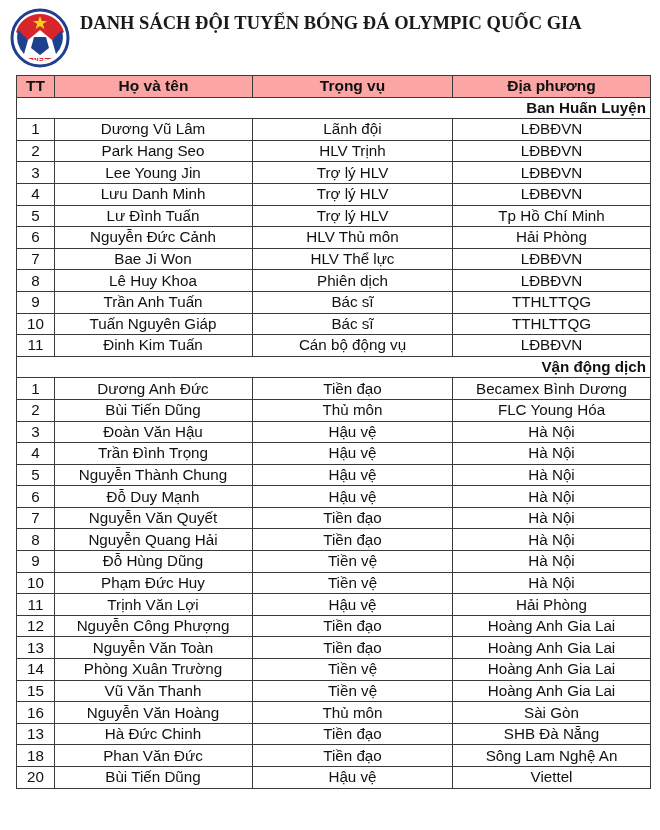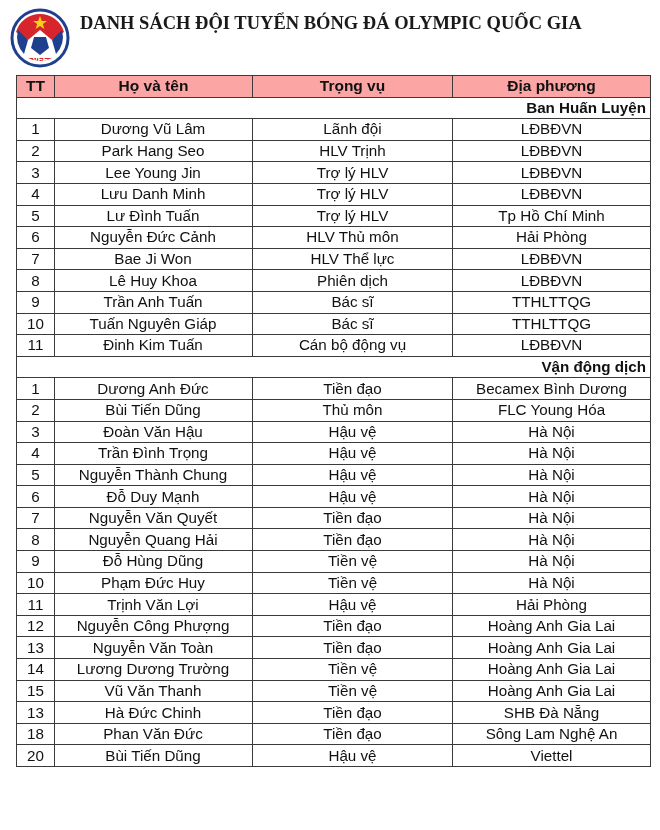--- a/index.html
+++ b/index.html
@@ -194,31 +194,37 @@
         <td class="place">Hoàng Anh Gia Lai</td>
       </tr>
       <tr>
         <td class="tt">13</td>
         <td class="name">Nguyễn Văn Toàn</td>
         <td class="role">Tiền đạo</td>
         <td class="place">Hoàng Anh Gia Lai</td>
       </tr>
       <tr>
         <td class="tt">14</td>
-        <td class="name">Lương Dương Trường</td>
+        <td class="name">Phòng Xuân Trường</td>
         <td class="role">Tiền vệ</td>
         <td class="place">Hoàng Anh Gia Lai</td>
       </tr>
       <tr>
         <td class="tt">15</td>
         <td class="name">Vũ Văn Thanh</td>
         <td class="role">Tiền vệ</td>
         <td class="place">Hoàng Anh Gia Lai</td>
       </tr>
       <tr>
+        <td class="tt">16</td>
+        <td class="name">Nguyễn Văn Hoàng</td>
+        <td class="role">Thủ môn</td>
+        <td class="place">Sài Gòn</td>
+      </tr>
+      <tr>
         <td class="tt">13</td>
         <td class="name">Hà Đức Chinh</td>
         <td class="role">Tiền đạo</td>
         <td class="place">SHB Đà Nẵng</td>
       </tr>
       <tr>
         <td class="tt">18</td>
         <td class="name">Phan Văn Đức</td>
         <td class="role">Tiền đạo</td>
         <td class="place">Sông Lam Nghệ An</td>

